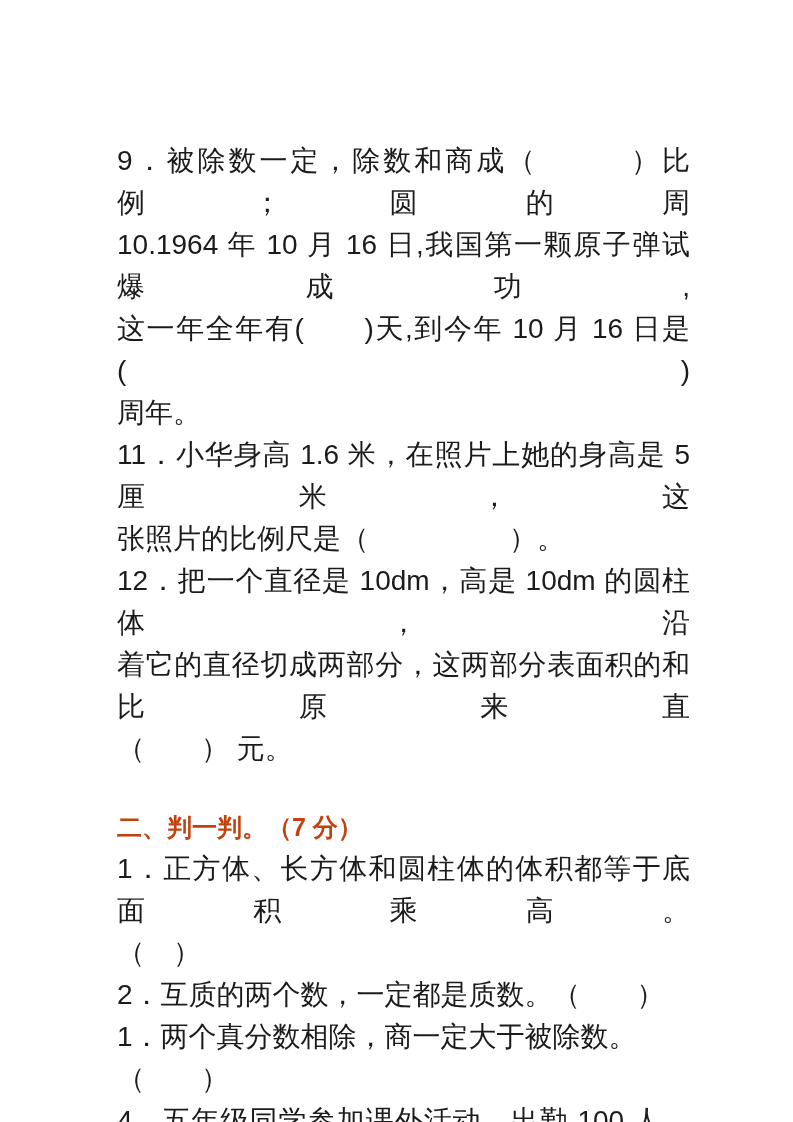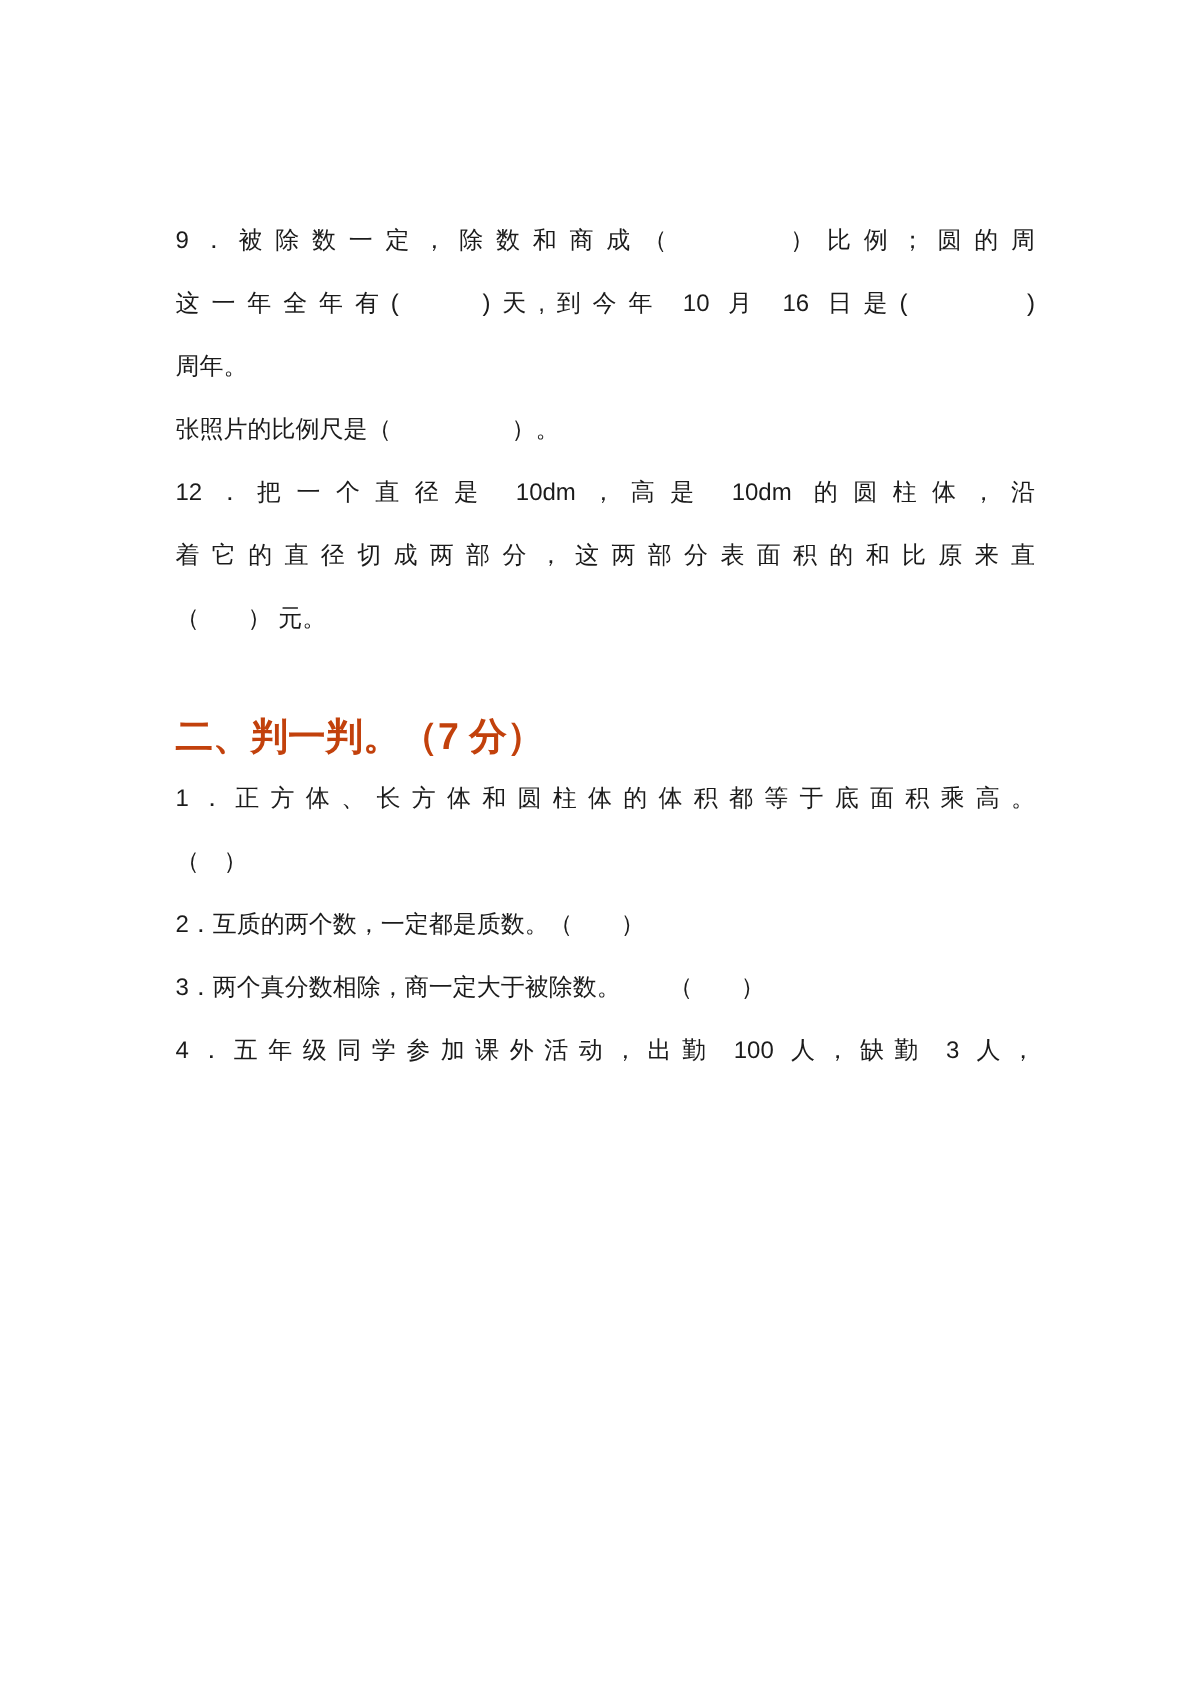--- a/index.html
+++ b/index.html
@@ -16,21 +16,21 @@
     font-family: "Liberation Sans", sans-serif;
   }
   .content {
     position: absolute;
     left: 117px;
     top: 140px;
     width: 573px;
   }
   .line {
     margin: 0;
-    font-size: 16px;
+    font-size: 28px;
     line-height: 42px;
     color: #1b1b1b;
     white-space: pre-wrap;
     font-weight: 500;
   }
   .fill {
     text-align: justify;
     text-align-last: justify;
   }
   .heading {
@@ -45,39 +45,41 @@
 </style>
 </head>
 <body>
 
 <div class="page">
   <div class="content">
 
     <section>
       <p class="line fill">9．被除数一定，除数和商成（　　　）比例；圆的周</p>
 
+      <p class="line fill">10.1964 年 10 月 16 日,我国第一颗原子弹试爆成功,</p>
       <p class="line fill">这一年全年有(　　)天,到今年 10 月 16 日是(　　　)</p>
       <p class="line">周年。</p>
 
+      <p class="line fill">11．小华身高 1.6 米，在照片上她的身高是 5 厘米，这</p>
       <p class="line">张照片的比例尺是（　　　　　）。</p>
 
       <p class="line fill">12．把一个直径是 10dm，高是 10dm 的圆柱体，沿</p>
       <p class="line fill">着它的直径切成两部分，这两部分表面积的和比原来直</p>
 
       <p class="line">（　　） 元。</p>
     </section>
 
     <h2 class="heading">二、判一判。（7 分）</h2>
 
     <section>
       <p class="line fill">1．正方体、长方体和圆柱体的体积都等于底面积乘高。</p>
       <p class="line">（　）</p>
 
       <p class="line">2．互质的两个数，一定都是质数。（　　）</p>
 
-      <p class="line">3．两个真分数相除，商一定大于被除数。　　（　　）</p>
+      <p class="line">1．两个真分数相除，商一定大于被除数。　　（　　）</p>
 
       <p class="line fill">4．五年级同学参加课外活动，出勤 100 人，缺勤 3 人，</p>
 
     </section>
 
   </div>
 </div>
 
 </body></html>

